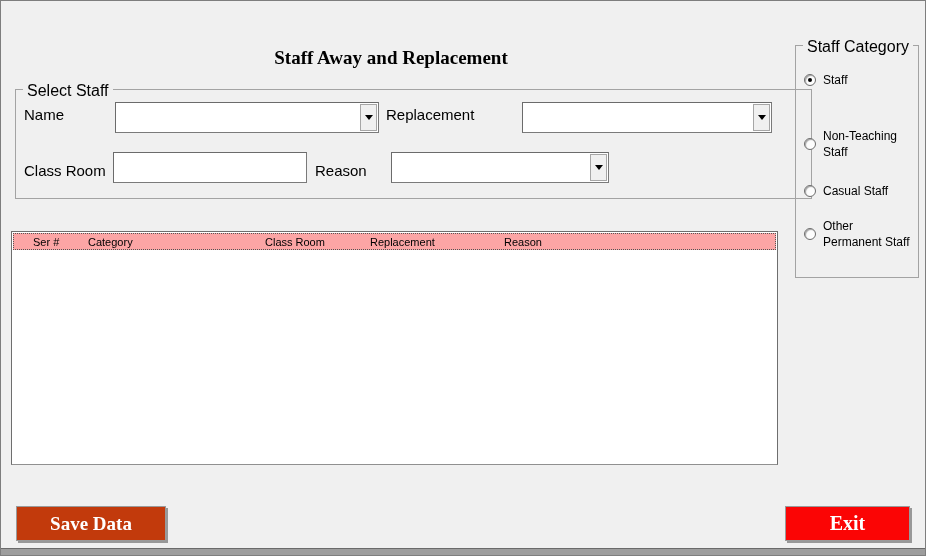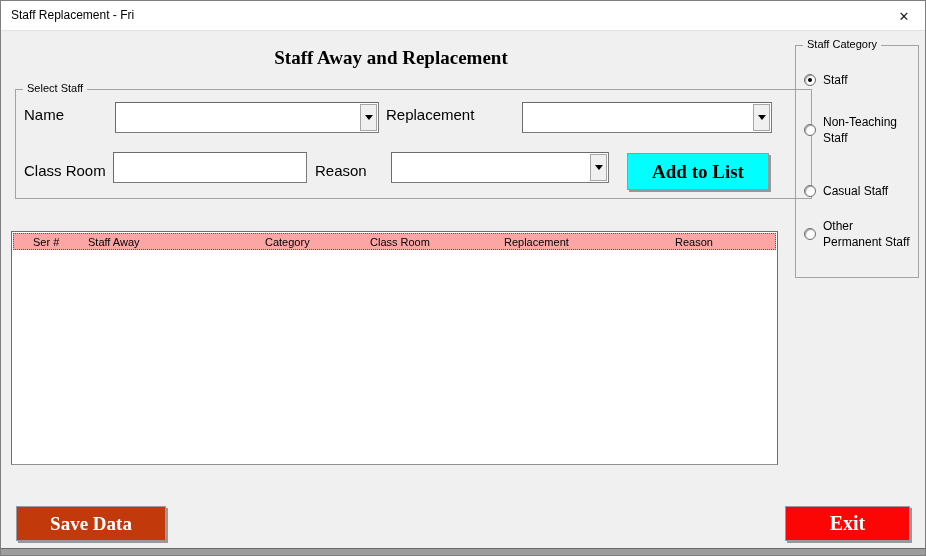--- a/index.html
+++ b/index.html
@@ -30,21 +30,21 @@
     position:absolute; left:0; top:46px; width:780px; text-align:center;
     font-family:"Liberation Serif", serif; font-weight:bold; font-size:19px; color:#000;
   }
 
   
   .groupbox {
     position:absolute; border:1px solid #a3a3a3;
   }
   .groupbox .legend {
     position:absolute; top:-8px; left:7px; background:#f0f0f0;
-    padding:0 4px; font-size:11px; color:#000; white-space:nowrap;
+    padding:0 4px; font-size:16px; color:#000; white-space:nowrap;
   }
   .gb-select { left:14px; top:88px; width:797px; height:110px; }
   .gb-category { left:794px; top:44px; width:124px; height:233px; }
 
   
   .lbl { position:absolute; font-size:15px; color:#000; white-space:nowrap; }
 
   .field {
     position:absolute; background:#fff; height:31px;
     border:1px solid #7a7a7a;
@@ -113,24 +113,20 @@
   .bottom-strip {
     position:absolute; left:0; right:0; bottom:0; height:7px;
     background:#9d9d9d; border-top:1px solid #6a6a6a;
   }
 </style>
 </head>
 <body>
 
 <div class="window">
 
-  <div class="titlebar">
-    <span class="title">Staff Replacement - Fri</span>
-    <span class="close-btn">✕</span>
-  </div>
 
   <div class="heading">Staff Away and Replacement</div>
 
   <div class="groupbox gb-select">
     <span class="legend">Select Staff</span>
 
     <span class="lbl" style="left:8px; top:16px;">Name</span>
     <div class="field combo" style="left:99px; top:12px; width:264px;">
       <span class="val"></span>
       <span class="drop">
@@ -153,45 +149,43 @@
 
     <span class="lbl" style="left:299px; top:72px;">Reason</span>
     <div class="field combo" style="left:375px; top:62px; width:218px;">
       <span class="val"></span>
       <span class="drop">
           <span class="arr"></span>
         </span>
     </div>
   </div>
 
-  <div class="btn btn-add">Add to List</div>
 
   <div class="listbox">
     <div class="list-header">
       <span class="col">Ser #</span>
-      <span class="col">Staff Away</span>
       <span class="col">Category</span>
       <span class="col">Class Room</span>
       <span class="col">Replacement</span>
       <span class="col">Reason</span>
     </div>
     <div class="list-rows"></div>
   </div>
 
   <div class="groupbox gb-category">
     <span class="legend">Staff Category</span>
 
     <div class="radio-row sel" style="top:26px;">
       <span class="radio">
           <span class="dot"></span>
         </span>
       <span class="radio-label">Staff</span>
     </div>
 
-    <div class="radio-row" style="top:68px;">
+    <div class="radio-row" style="top:82px;">
       <span class="radio"></span>
       <span class="radio-label">Non-Teaching Staff</span>
     </div>
 
     <div class="radio-row" style="top:137px;">
       <span class="radio"></span>
       <span class="radio-label">Casual Staff</span>
     </div>
 
     <div class="radio-row" style="top:172px;">

